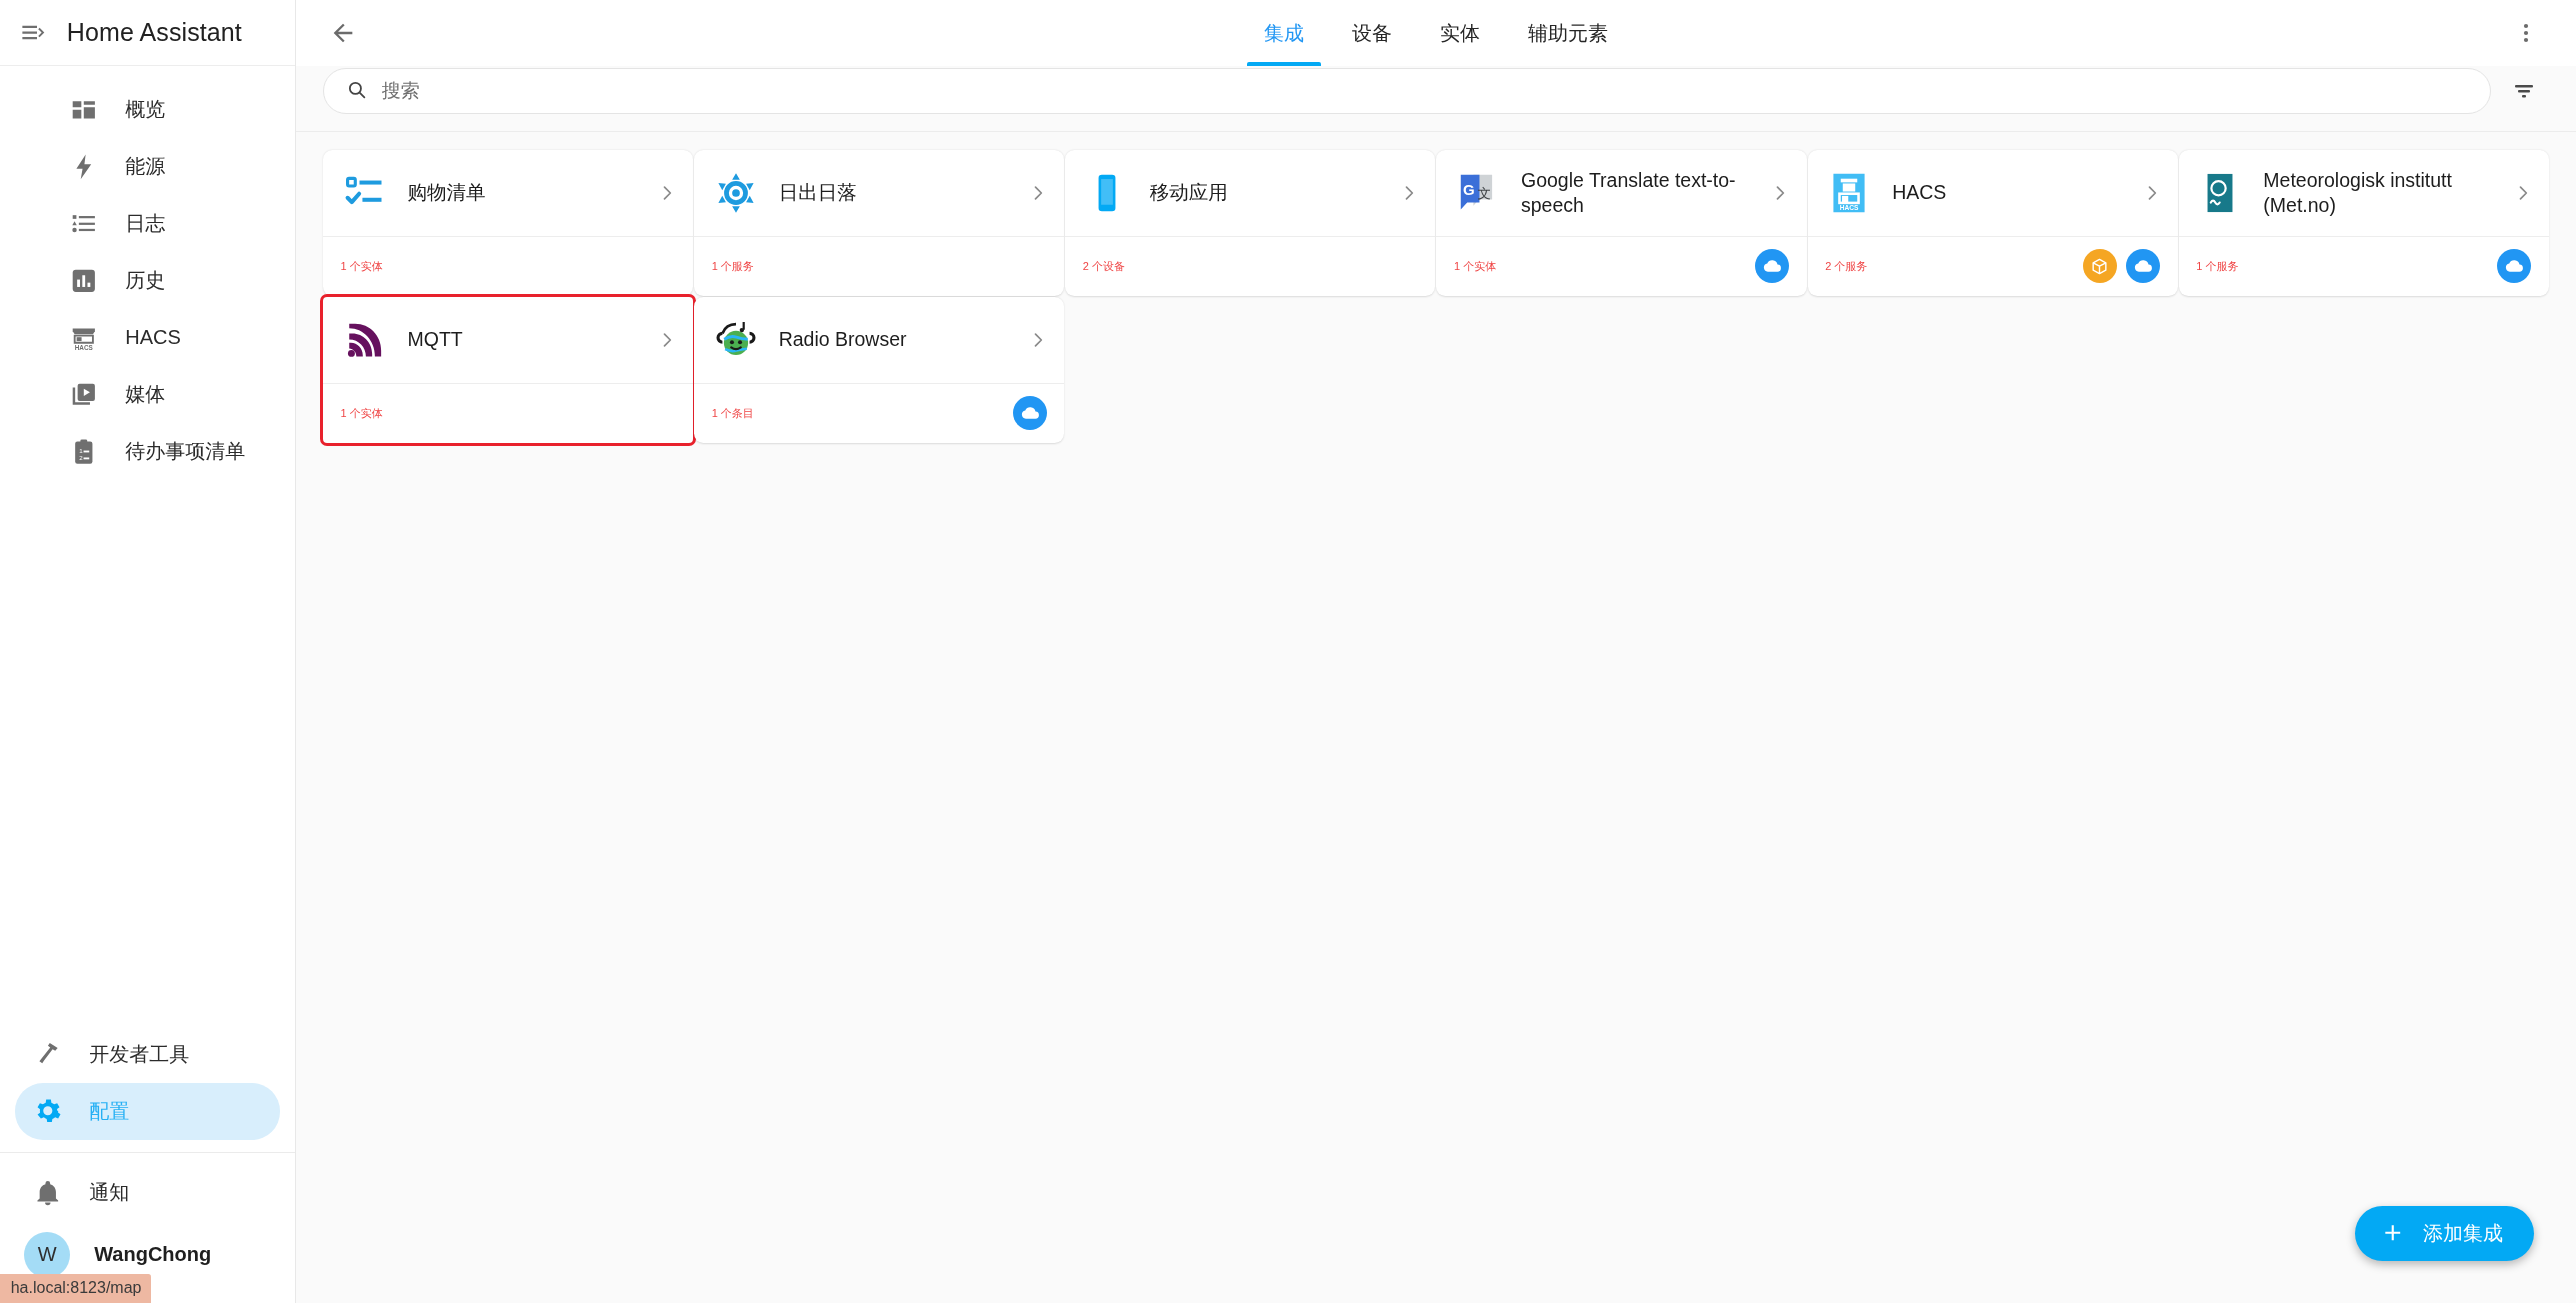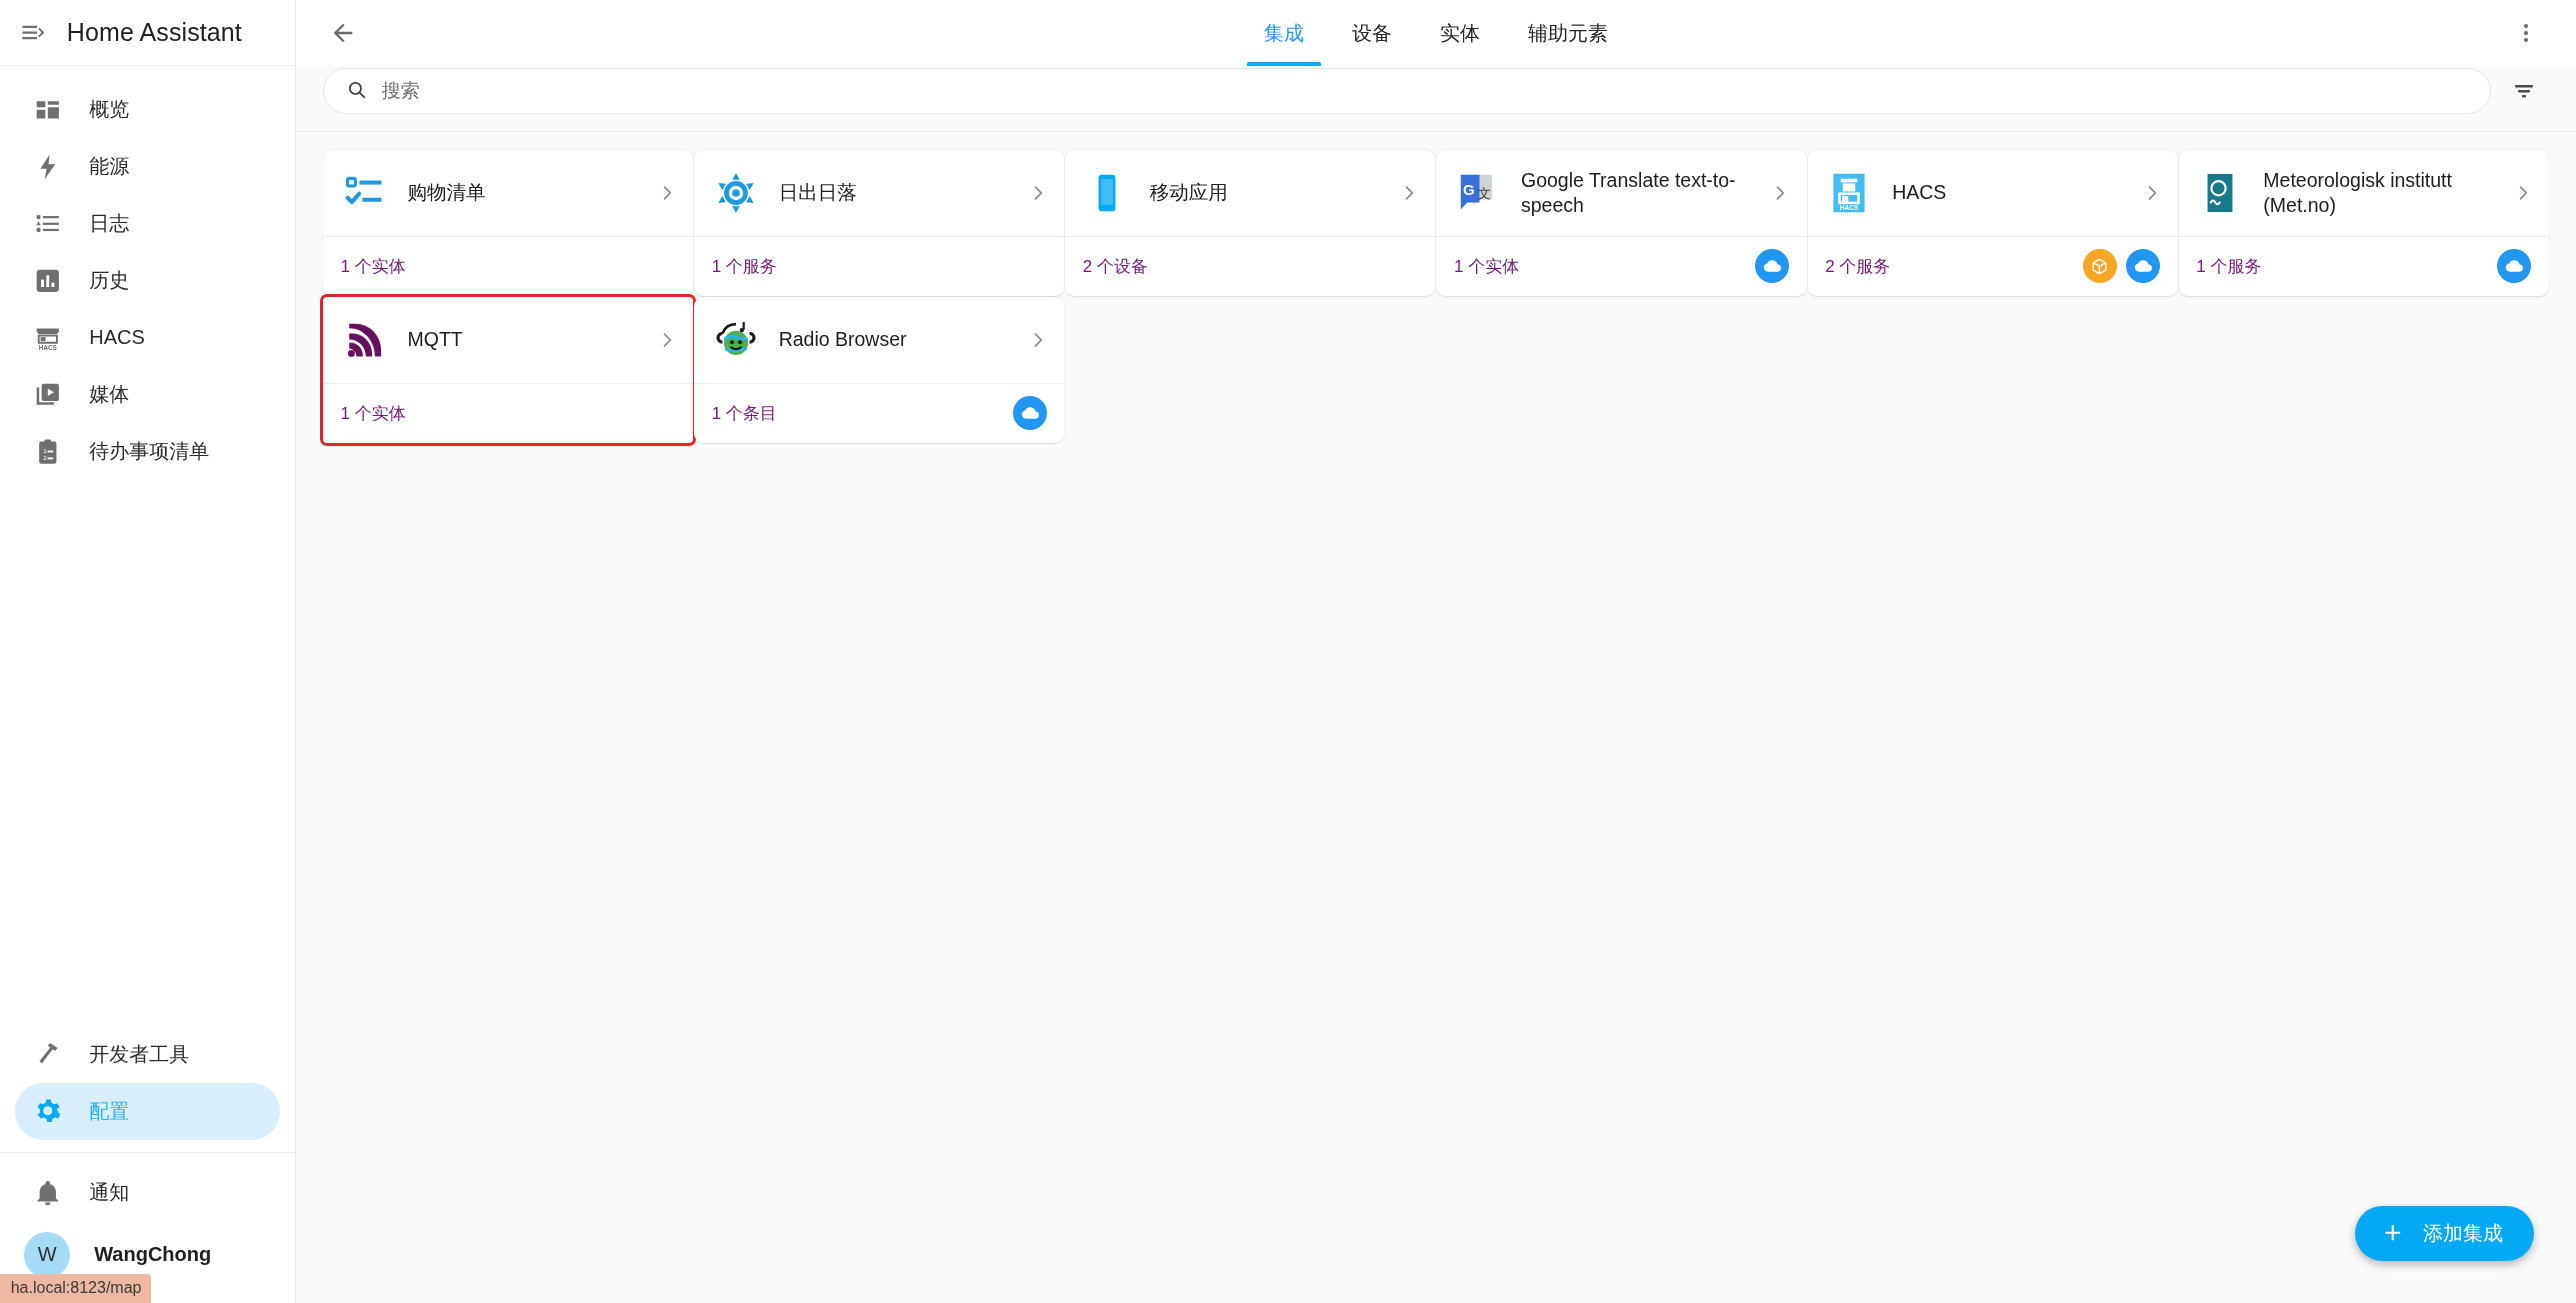--- a/index.html
+++ b/index.html
@@ -18,21 +18,21 @@
     position:relative;
   }
   .sb-header {
     height:66px; display:flex; align-items:center;
     padding-left:12px; gap:14.8px;
     border-bottom:0.7px solid #ededed;
   }
   .sb-burger { width:40px; height:40px; display:flex; align-items:center; justify-content:center; cursor:pointer; }
   .sb-title { font-size:25px; color:#212121; font-weight:400; letter-spacing:0.1px; }
 
-  .sb-list { padding-top:14.8px; display:flex; flex-direction:column; }
+  .sb-list { padding-top:14.8px; display:flex; flex-direction:column;padding-left:36px; }
   .sb-item {
     height:57px; margin:0 14.8px; border-radius:28px;
     display:flex; align-items:center; gap:24px; padding-left:15.4px;
     cursor:pointer; color:#5b5b5b;
   }
   .sb-item.active { background:#d8eefc; }
   .sb-item.active .sb-label { color:#25b0f4; }
   .sb-item.active svg { fill:#03a9f4; }
   .sb-ico { width:35px; height:35px; display:flex; align-items:center; justify-content:center; flex:0 0 35px; }
   .sb-ico svg { fill:#6f6f6f; }
@@ -125,21 +125,21 @@
   .card-logo svg, .card-logo img { display:block; }
   .card-title {
     flex:1 1 auto; font-size:19.5px; color:#1d1d1d; line-height:1.28;
     min-width:0; word-break:break-word;
   }
   .chev { flex:0 0 23px; display:flex; align-items:center; justify-content:center; }
   .card-foot {
     height:60px; border-top:0.7px solid #ededed;
     display:flex; align-items:center; padding:0 17.5px;
   }
-  .card-count { font-size:17px; color:#701a75; white-space:nowrap; }
+  .card-count { font-size:11px; color:#ef4444; white-space:nowrap; }
   .badges { margin-left:auto; display:flex; align-items:center; gap:9.4px; }
   .badge { width:34px; height:34px; border-radius:50%; display:flex;
            align-items:center; justify-content:center; flex:0 0 34px; }
   .badge.cloud { background:#2196f3; }
   .badge.pkg  { background:#f5a623; }
 
   
   .fab {
     position:absolute; right:42px; bottom:42px;
     height:55px; border-radius:34px; background:#03a9f4;

